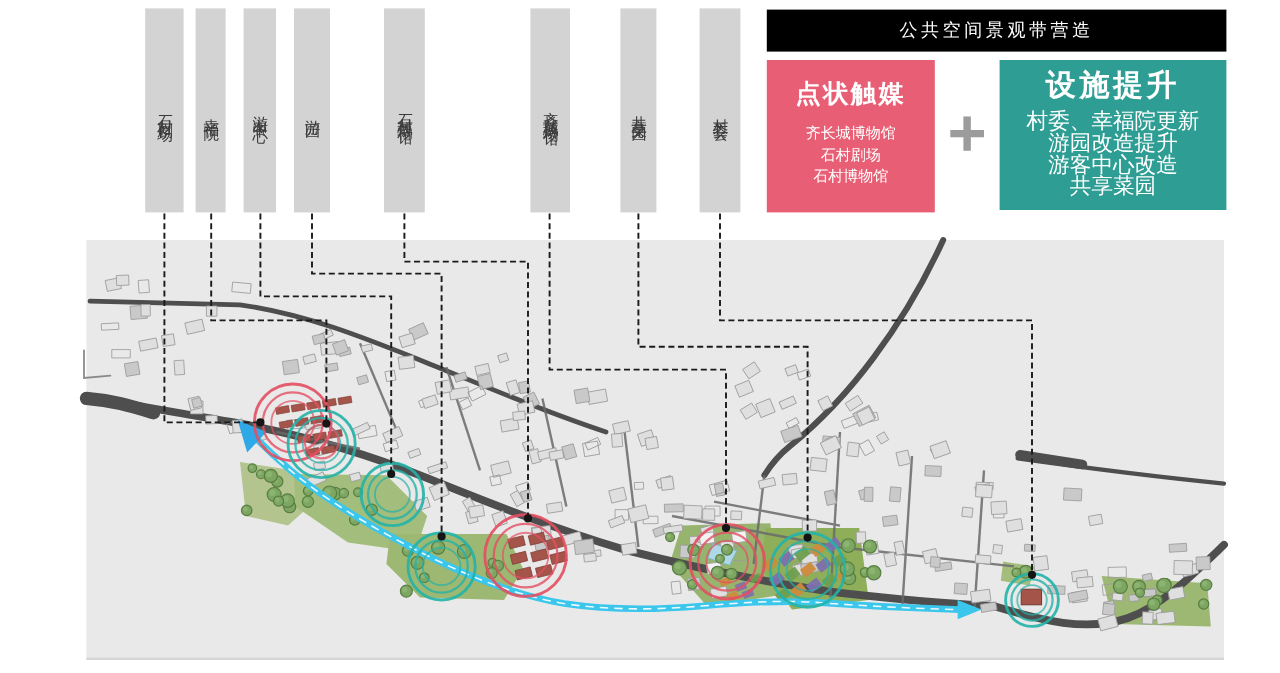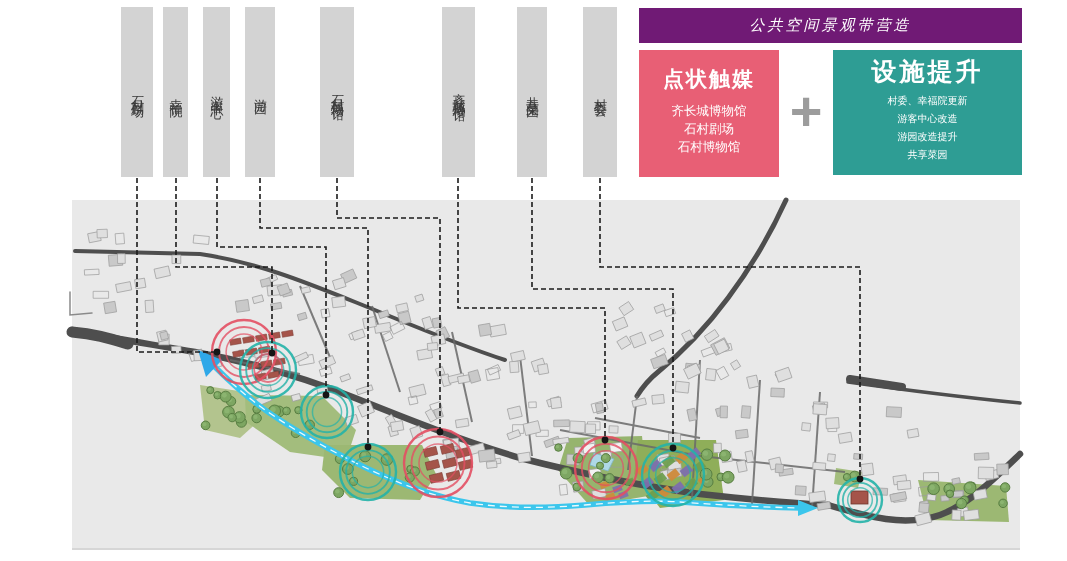--- a/index.html
+++ b/index.html
@@ -2,32 +2,32 @@
 <html><head>
 <meta charset="utf-8">
 <style>
   html,body{margin:0;padding:0;background:#ffffff;}
   .stage{position:relative;width:1067px;height:561px;background:#ffffff;overflow:hidden;
          font-family:"Liberation Sans","DejaVu Sans",sans-serif;}
   .vlabel{position:absolute;top:7px;height:170px;background:#d3d3d3;
           display:flex;align-items:center;justify-content:center;
           writing-mode:vertical-rl;text-orientation:upright;
           font-size:13px;letter-spacing:3px;color:#3a3a3a;}
-  .banner{position:absolute;left:639px;top:8px;width:383px;height:35px;background:#701a75;
-          color:#ffffff;font-size:15px;letter-spacing:3px;display:flex;align-items:center;justify-content:center;font-style:italic;}
+  .banner{position:absolute;left:639px;top:8px;width:383px;height:35px;background:#000000;
+          color:#ffffff;font-size:15px;letter-spacing:3px;display:flex;align-items:center;justify-content:center;}
   .pbox{position:absolute;left:639px;top:50px;width:140px;height:127px;background:#e85f75;
         color:#fff;text-align:center;box-sizing:border-box;padding-top:15px;}
   .pbox .title{font-size:21px;font-weight:700;letter-spacing:2px;line-height:28px;}
   .pbox .items{margin-top:9px;font-size:12.5px;line-height:18px;}
   .plus{position:absolute;left:779px;top:50px;width:54px;height:120px;display:flex;align-items:center;
         justify-content:center;color:#9c9c9c;font-size:56px;font-weight:700;}
   .fbox{position:absolute;left:833px;top:50px;width:189px;height:125px;background:#2e9d94;
         color:#fff;text-align:center;box-sizing:border-box;padding-top:6px;}
   .fbox .title{font-size:25px;font-weight:700;letter-spacing:3px;line-height:30px;}
-  .fbox .items{margin-top:6px;font-size:10px;line-height:18px;}
+  .fbox .items{margin-top:6px;font-size:18px;line-height:18px;}
   svg{position:absolute;left:0;top:0;}
   .leader{fill:none;stroke:#1b1b1b;stroke-width:1.6;stroke-dasharray:5 3;}
 </style>
 </head>
 <body>
 
 <div class="stage">
 
   <svg id="map-svg" width="1067" height="561" viewBox="0 0 1067 561">
     <rect x="72" y="200" width="948" height="350" fill="#e9e9e9"></rect>
@@ -500,18 +500,18 @@
       <div>石村博物馆</div>
     </div>
   </div>
 
   <div class="plus">+</div>
 
   <div class="fbox">
     <div class="title">设施提升</div>
     <div class="items">
       <div>村委、幸福院更新</div>
+      <div>游园改造提升</div>
       <div>游客中心改造</div>
-      <div>游园改造提升</div>
       <div>共享菜园</div>
     </div>
   </div>
 </div>
 
 </body></html>

